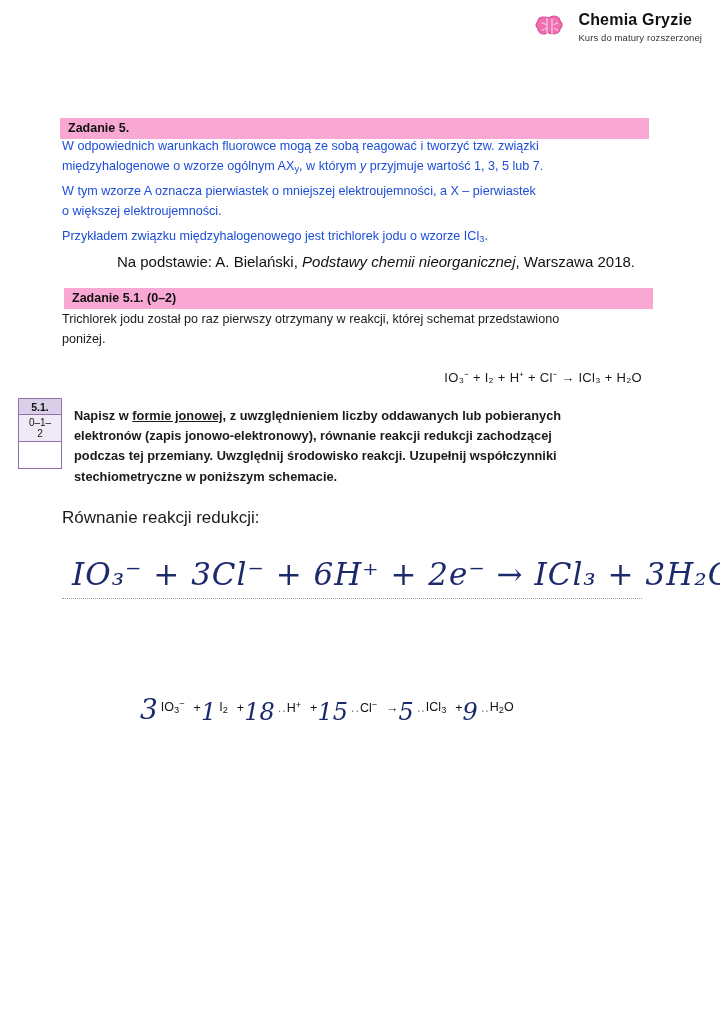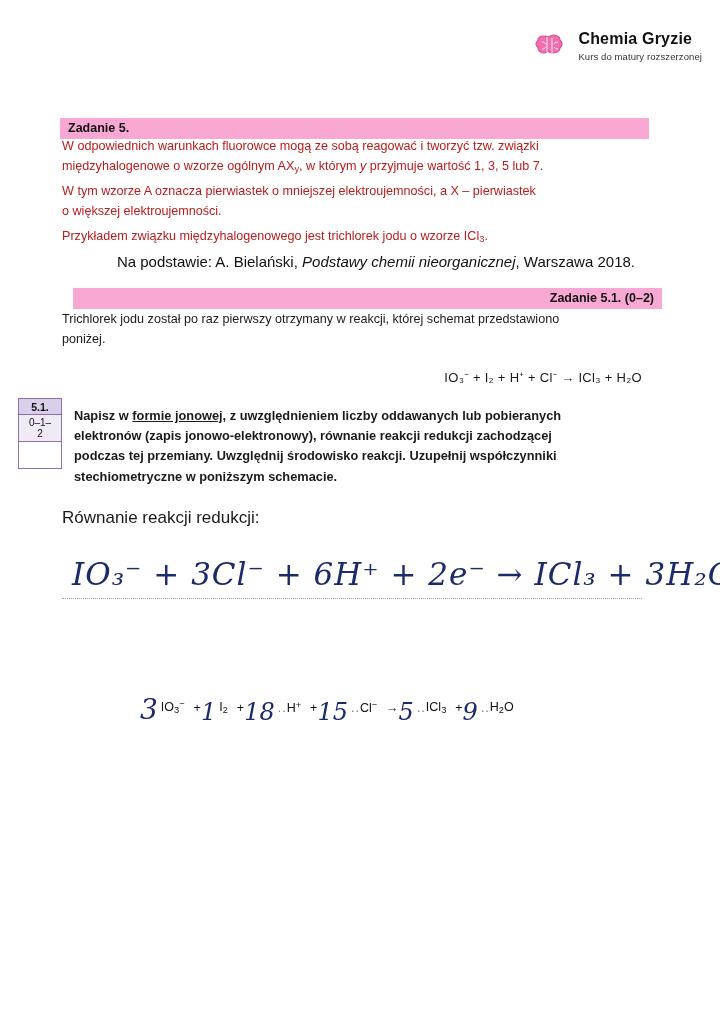--- a/index.html
+++ b/index.html
@@ -12,21 +12,21 @@
     height: 1013px;
     position: relative;
     font-family: "Liberation Sans", sans-serif;
     color: #1a1a1a;
     overflow: hidden;
   }
 
   
   .brand {
     position: absolute;
-    top: 30px;
+    top: 11px;
     right: 18px;
     display: flex;
     align-items: flex-start;
     gap: 10px;
   }
   .brand-icon {
     width: 34px;
     height: 28px;
     margin-top: 2px;
   }
@@ -69,41 +69,40 @@
     top: 118px;
     width: 573px;
   }
   .task-body {
     position: absolute;
     left: 62px;
     top: 137px;
     width: 580px;
     font-size: 12.6px;
     line-height: 1.55;
-    color: #b91c1c;
+    color: #1d4ed8;
   }
   .task-body p { margin: 0 0 6px 0; }
 
   .source {
     position: absolute;
     left: 62px;
     top: 253px;
     width: 573px;
     text-align: right;
     font-size: 15px;
     color: #111;
   }
   .source i { font-style: italic; }
 
   .sub-head {
     position: absolute;
-    left: 73px;
+    left: 64px;
     top: 288px;
     width: 573px;
-    text-align: right;
   }
   .sub-body {
     position: absolute;
     left: 62px;
     top: 310px;
     width: 580px;
     font-size: 12.6px;
     line-height: 1.55;
   }
 

